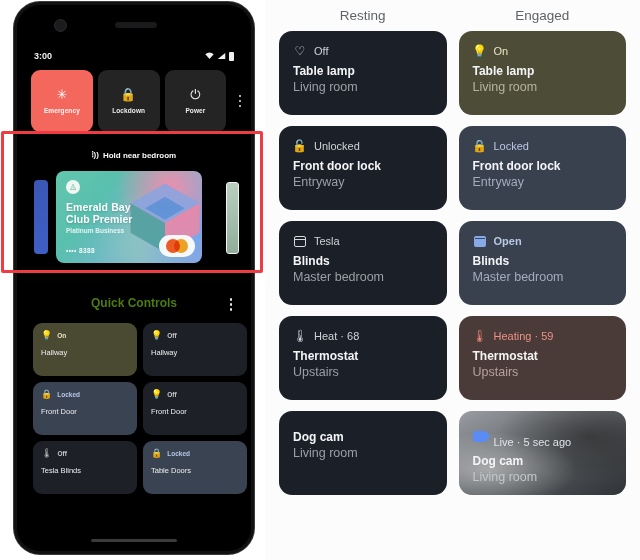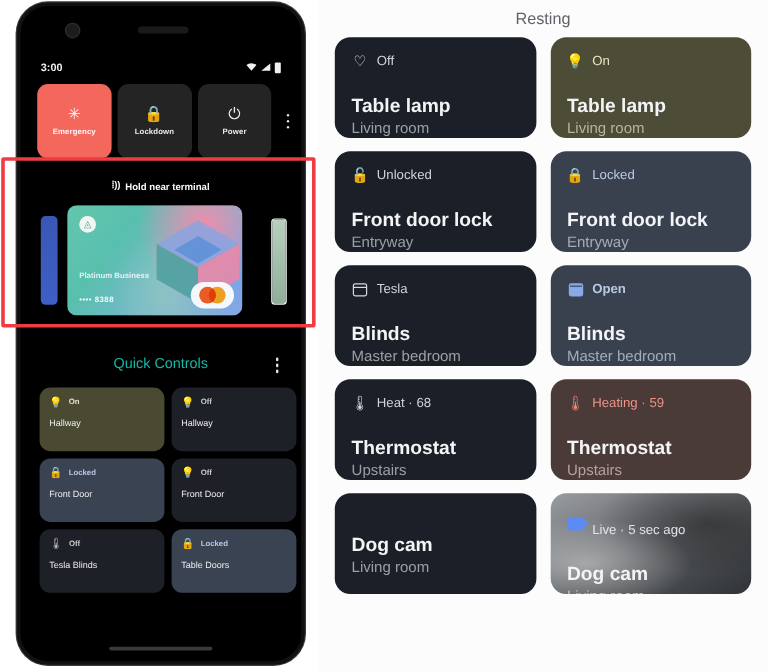--- a/index.html
+++ b/index.html
@@ -166,21 +166,21 @@
     border: 3px solid #ef3b42;
     border-radius: 2px;
     pointer-events: none;
     z-index: 20;
   }
 
   
   .qc-header {
     position: absolute; left: 0; top: 288px; width: 100%;
     display:flex; align-items:center; justify-content:center;
-    color:#14b8a6; font-size: 12px; font-weight: 400;
+    color:#4d7c0f; font-size: 12px; font-weight: 700;
   }
   .qc-kebab { position:absolute; right: 16px; top: 290px; }
   .qc-grid {
     position: absolute; left: 13px; top: 315px;
     width: 214px;
     display: grid; grid-template-columns: 1fr 1fr;
     gap: 6px 6px;
   }
   .qc-tile {
     height: 53px; border-radius: 9px;
@@ -204,42 +204,42 @@
     background:#3a3a3a;
   }
 
   
   .compare-col {
     position: relative; flex: 1;
     background: #fcfcfc;
     padding: 0 6px;
   }
   .col-heads {
-    display: grid; grid-template-columns: 1fr;
+    display: grid; grid-template-columns: 1fr 1fr;
     gap: 12px; padding: 8px 8px 0 8px;
   }
   .col-head {
     text-align: center; font-size: 13.5px;
     color: #5f6368; font-weight: 500;
   }
   .cmp-grid {
     display: grid; grid-template-columns: 1fr 1fr;
     gap: 11px 12px;
     padding: 8px 8px 0 8px;
   }
   .cmp-card {
     height: 84px; border-radius: 13px;
     background: #1b1f27;
     padding: 13px 14px 0 14px;
     position: relative; overflow: hidden;
   }
   .cc-row1 { display:flex; align-items:center; gap: 7px; position:relative; z-index:2; }
   .cc-ico { width: 14px; height: 14px; display:flex; align-items:center; justify-content:center; color:#d6d9de; font-size: 12px; line-height: 1; }
   .cc-state { font-size: 11px; color:#cfd3d9; font-weight: 500; }
-  .cc-name { margin-top: 22px; font-size: 16px; color:#f3f4f6; font-weight: 700; position:relative; z-index:2; }
+  .cc-name { margin-top: 6px; font-size: 12px; color:#f3f4f6; font-weight: 700; position:relative; z-index:2; }
   .cc-room { margin-top: 2px; font-size: 12.5px; color:#9aa0a6; font-weight: 400; position:relative; z-index:2; }
 
   .cmp-card.s-lamp-on { background: #4c4c37; }
   .cmp-card.s-lamp-on .cc-ico { color:#f5d76e; }
   .cmp-card.s-lamp-on .cc-state { color:#ebe4c0; }
   .cmp-card.s-lamp-on .cc-room { color:#b7b49a; }
 
   .cmp-card.s-lock-on { background: #39414f; }
   .cmp-card.s-lock-on .cc-ico { color:#8cb0f0; }
   .cmp-card.s-lock-on .cc-state { color:#b9c8e4; }
@@ -320,38 +320,42 @@
                 <i></i>
                 <i></i>
                 <i></i>
               </span>
           </div>
         </div>
 
         <div class="wallet-zone">
           <div class="hold-label">
             <span class="nfc-ico">⦙))</span>
-            <span>Hold near terminal</span>
+            <span>Hold near bedroom</span>
           </div>
 
           <div class="card-stack">
             <div class="side-card-left"></div>
             <div class="side-card-right"></div>
 
             <div class="pay-card">
               <svg class="cube" viewBox="0 0 100 100">
                 <polygon points="50,8 92,32 92,68 50,92 8,68 8,32" fill="#f0799f" opacity=".55"></polygon>
                 <polygon points="50,8 92,32 50,56 8,32" fill="#7fa9e8" opacity=".85"></polygon>
                 <polygon points="8,32 50,56 50,92 8,68" fill="#46a3a0" opacity=".9"></polygon>
                 <polygon points="92,32 92,68 50,92 50,56" fill="#eb8aa8" opacity=".8"></polygon>
                 <polygon points="50,24 74,38 50,52 26,38" fill="#4f8fd8" opacity=".8"></polygon>
               </svg>
               <div class="card-logo">
                   <span>◬</span>
                 </div>
+              <div class="card-title">
+                <div>Emerald Bay</div>
+                <div>Club Premier</div>
+              </div>
               <div class="card-sub">Platinum Business</div>
               <div class="card-num">•••• 8388</div>
               <div class="mc-logo">
                 <span class="c1"></span>
                 <span class="c2"></span>
               </div>
             </div>
           </div>
         </div>
 
@@ -412,20 +416,21 @@
 
         <div class="phone-bottom-bar"></div>
       </div>
     </div>
     <div class="highlight-box"></div>
   </div>
 
   <div class="compare-col">
     <div class="col-heads">
       <div class="col-head">Resting</div>
+      <div class="col-head">Engaged</div>
     </div>
     <div class="cmp-grid" id="cmp-grid">
         <div class="cmp-card ">
           <div class="cc-row1">
             <span class="cc-ico">
               <span style="font-size:12px">♡</span>
             </span>
             <span class="cc-state">Off</span>
           </div>
           <div class="cc-name">Table lamp</div>

